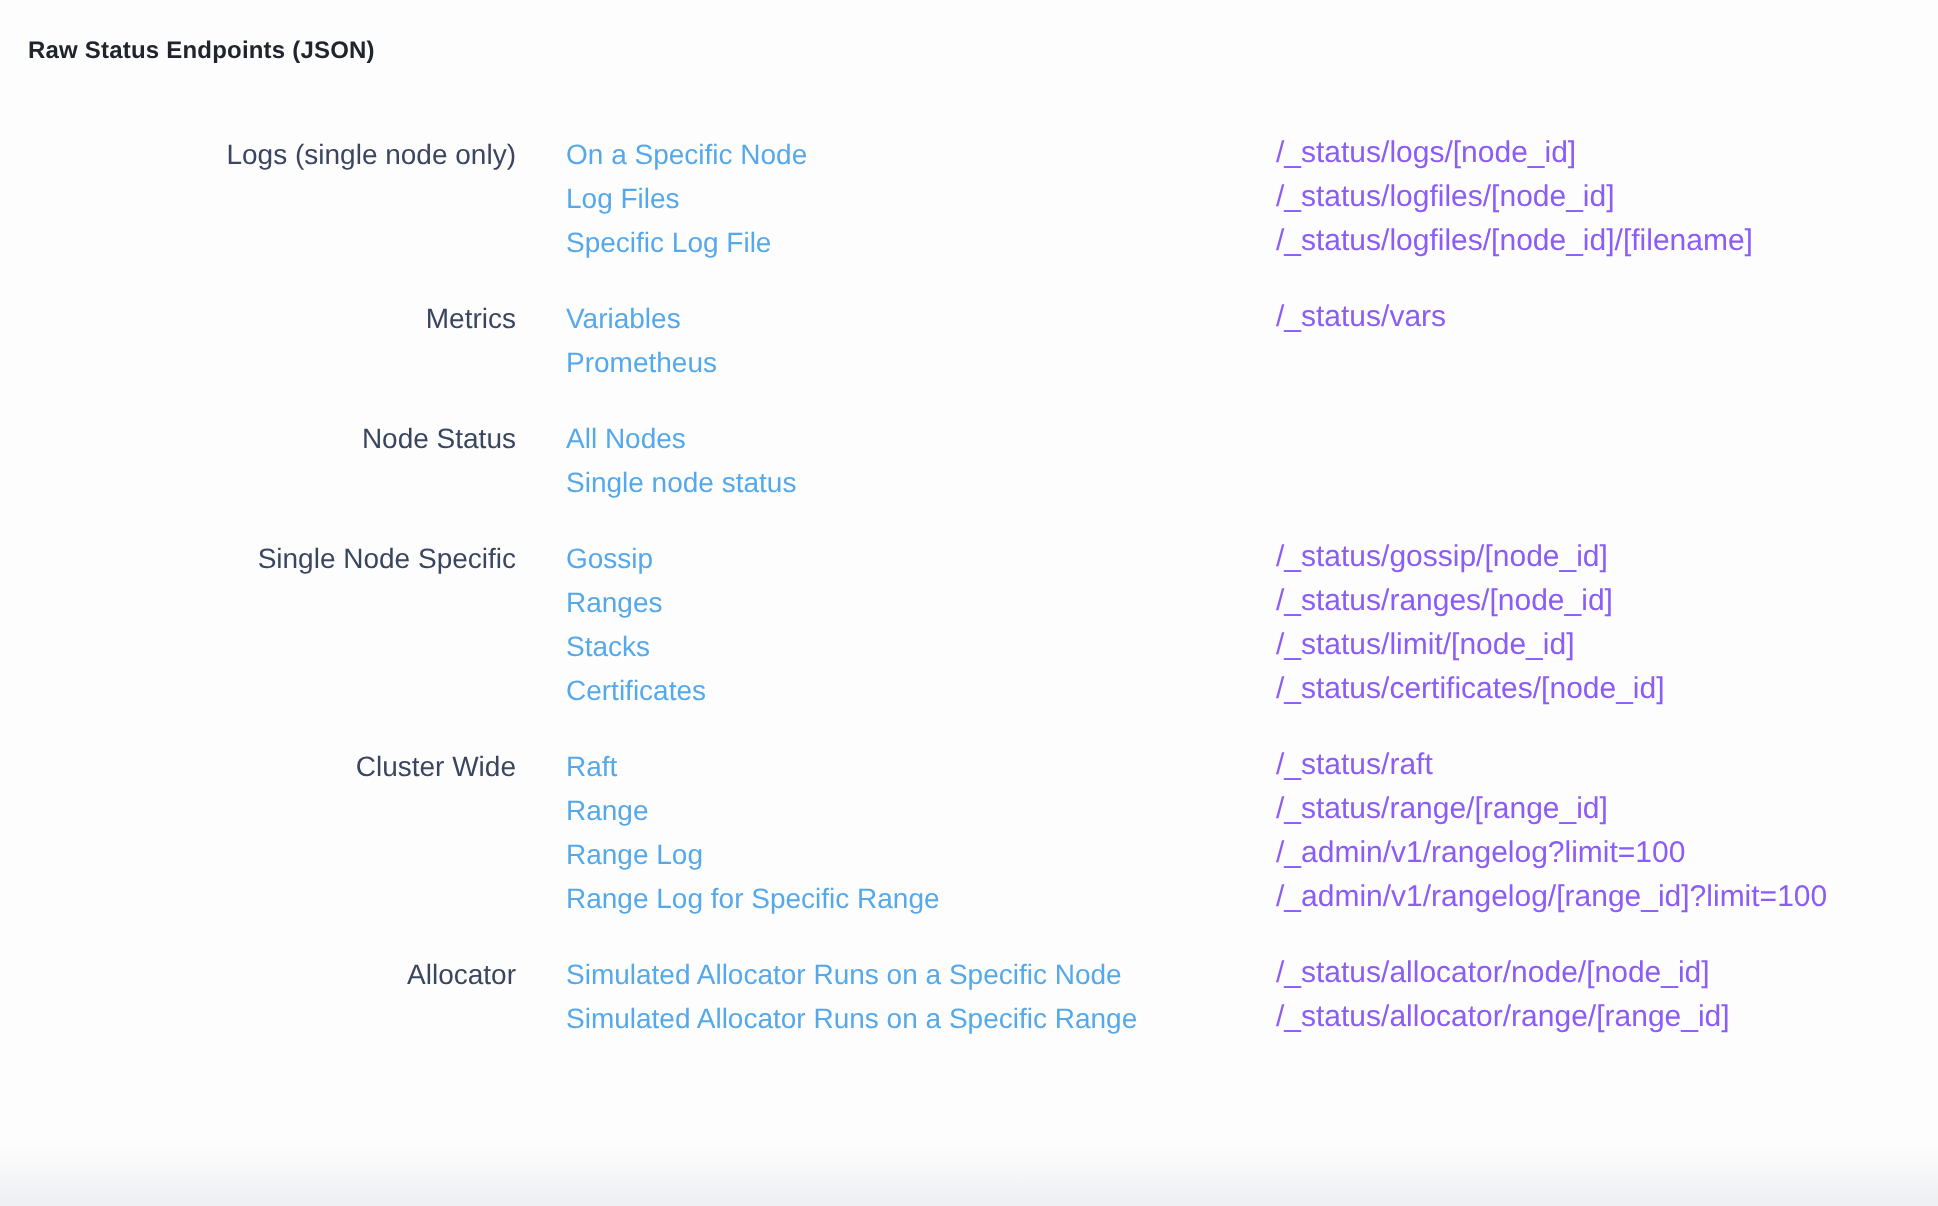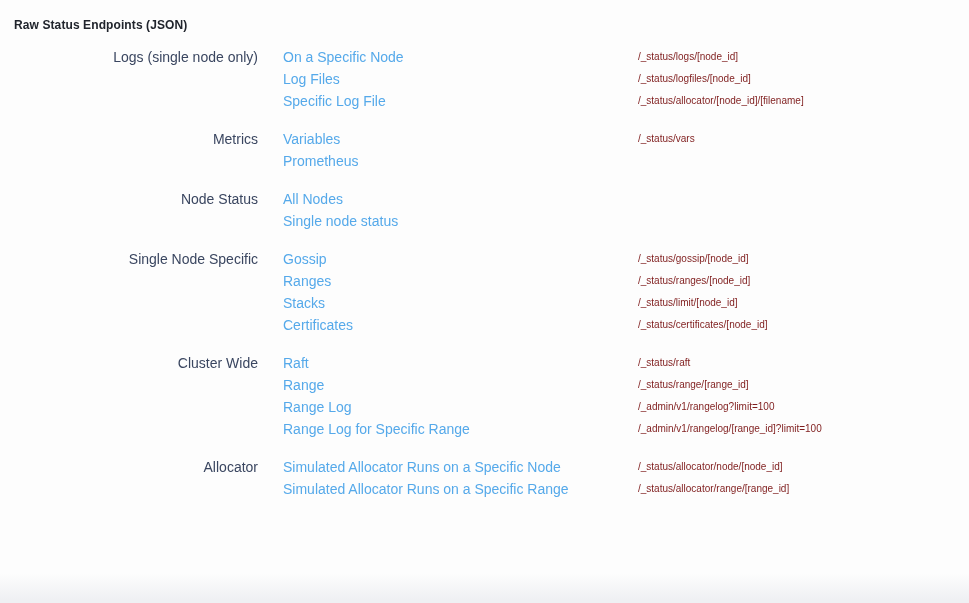--- a/index.html
+++ b/index.html
@@ -15,21 +15,21 @@
   .page-title {
     margin: 0;
     padding: 13px 0 0 14px;
     font-size: 12px;
     font-weight: 700;
     color: #20242c;
     letter-spacing: 0.1px;
     line-height: 24px;
   }
   .sections {
-    margin-top: 9px;
+    margin-top: 29px;
   }
   .section {
     display: grid;
     grid-template-columns: 258px 330px 1fr;
     column-gap: 25px;
     margin-bottom: 16px;
   }
   .category {
     text-align: right;
     font-size: 14px;
@@ -44,23 +44,23 @@
     display: block;
     font-size: 14px;
     line-height: 22px;
     color: #55a9ea;
     text-decoration: none;
     cursor: pointer;
     width: max-content;
     text-align: right;
   }
   .endpoint-path {
-    font-size: 10px;
+    font-size: 15px;
     line-height: 22px;
-    color: #7f1d1d;
+    color: #8b5cf6;
   }
   .footer-shade {
     position: absolute;
     left: 0;
     bottom: 0;
     width: 100%;
     height: 30px;
     background: linear-gradient(180deg, rgba(239,240,243,0) 0%, #eff0f3 90%);
     pointer-events: none;
   }
@@ -74,21 +74,21 @@
     <section class="section">
       <div class="category">Logs (single node only)</div>
       <div class="links-col">
         <a class="endpoint-link" href="#">On a Specific Node</a>
         <a class="endpoint-link" href="#">Log Files</a>
         <a class="endpoint-link" href="#">Specific Log File</a>
       </div>
       <div class="paths-col">
         <div class="endpoint-path">/_status/logs/[node_id]</div>
         <div class="endpoint-path">/_status/logfiles/[node_id]</div>
-        <div class="endpoint-path">/_status/allocator/[node_id]/[filename]</div>
+        <div class="endpoint-path">/_status/logfiles/[node_id]/[filename]</div>
       </div>
     </section>
     <section class="section">
       <div class="category">Metrics</div>
       <div class="links-col">
         <a class="endpoint-link" href="#">Variables</a>
         <a class="endpoint-link" href="#">Prometheus</a>
       </div>
       <div class="paths-col">
         <div class="endpoint-path">/_status/vars</div>

